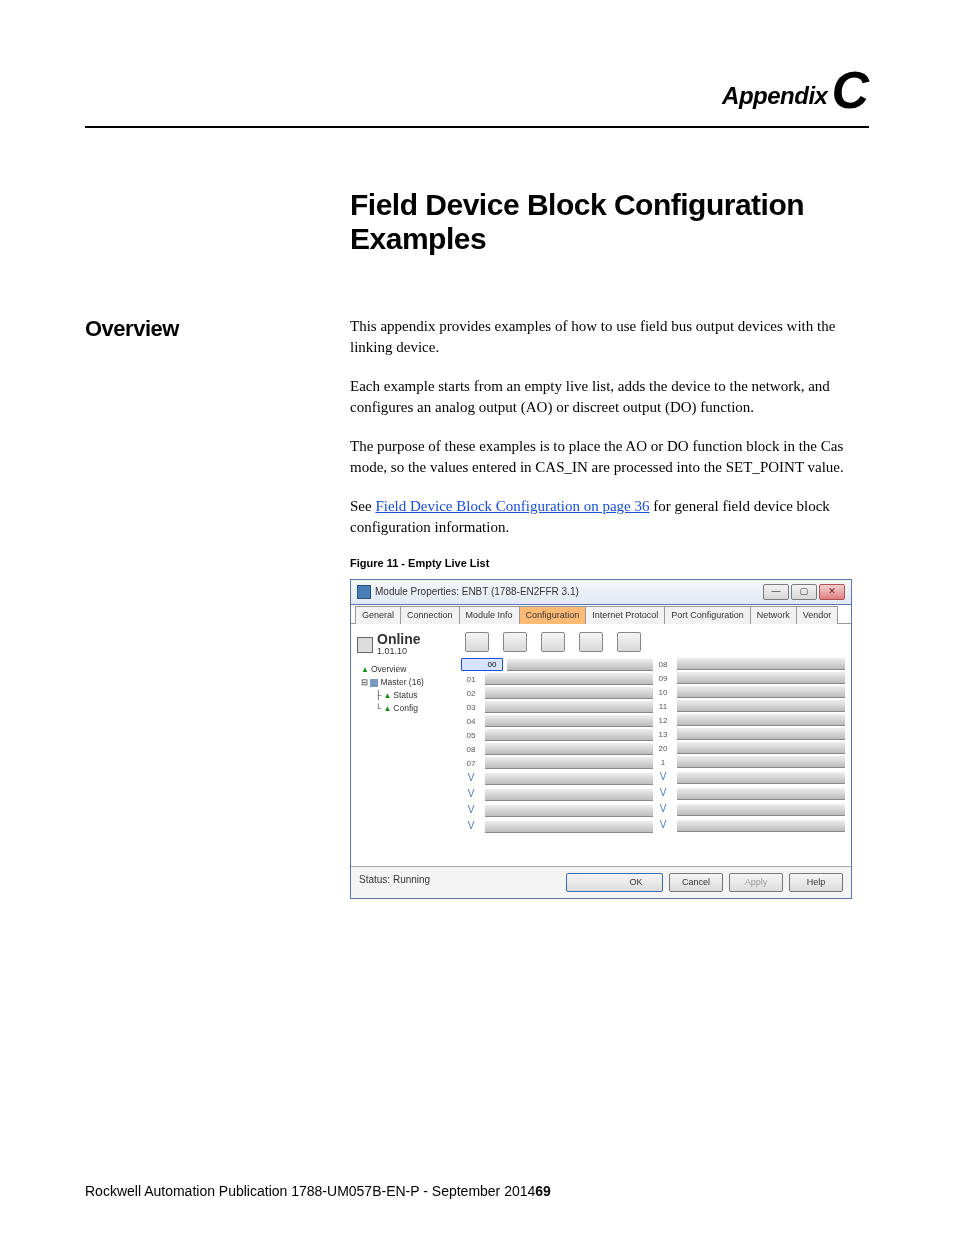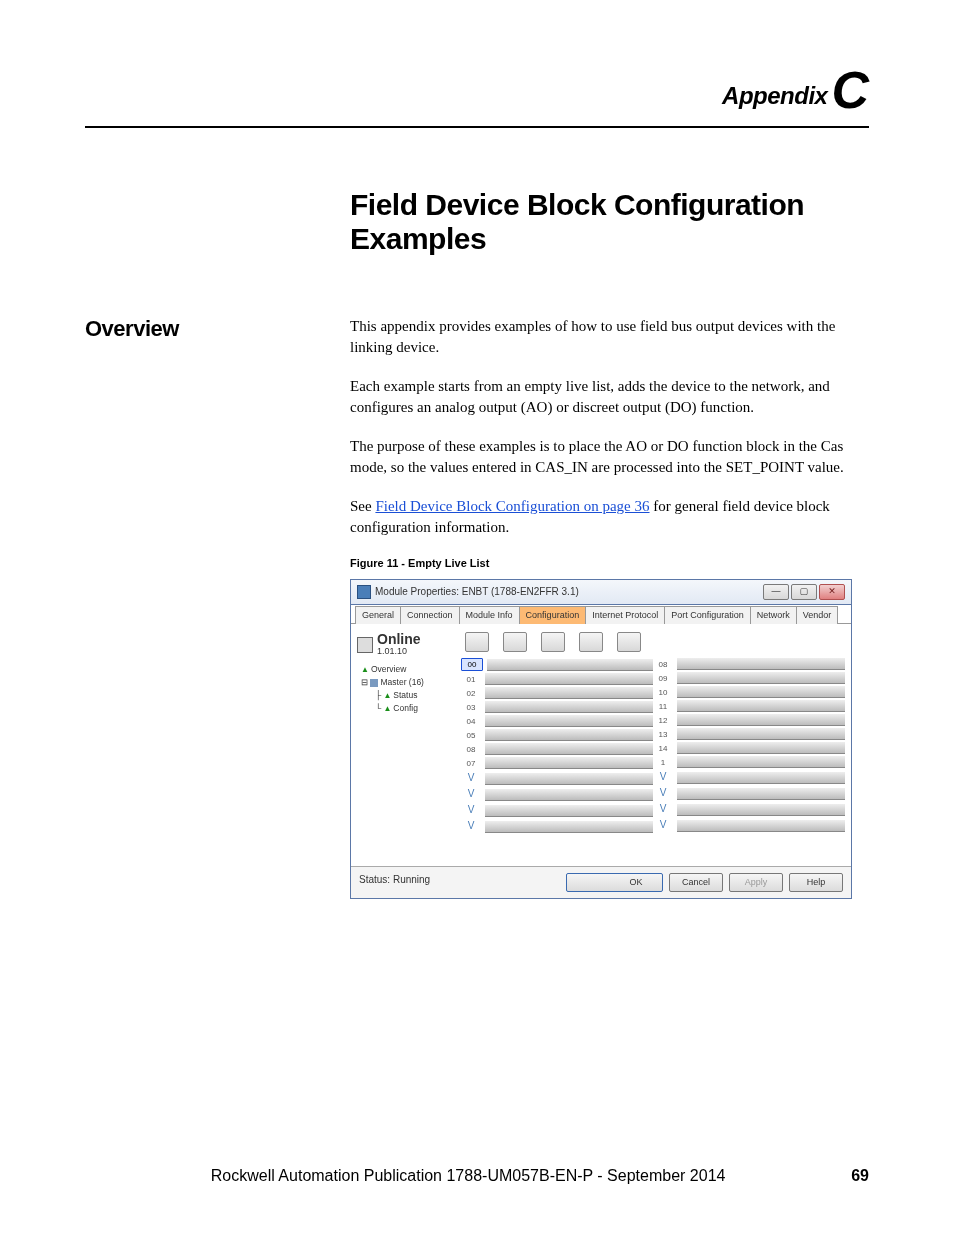--- a/index.html
+++ b/index.html
@@ -103,37 +103,37 @@
     display:flex;align-items:flex-end;gap:4px;
     margin-bottom:2px;
   }
   .slot .num{width:20px;font-size:8px;color:#555;text-align:center;}
   .slot .num.v{font-size:10px;color:#4a7eb8;}
   .slot .bar{
     flex:1;height:11px;
     background:linear-gradient(#eee,#bcbcbc);
     border-bottom:1px solid #888;
   }
-  .slot.sel .num{border:1.5px solid #1a4fd6;background:#d8e4ff;color:#000;border-radius:1px;}
+  .slot.sel .num{border:1.5px solid #1a4fd6;background:#d8e4ff;color:#000;border-radius:1px;padding-left:20px;}
   .win-status{
     display:flex;justify-content:space-between;
     padding:6px 8px;border-top:1px solid #aaa;background:#f4f4f4;gap:20px;
   }
   .dlg-btns{display:flex;gap:6px;}
   .dlg-btn{
     border:1px solid #777;background:linear-gradient(#f5f5f5,#dcdcdc);
     font-size:9px;padding:2px 0;width:52px;text-align:center;border-radius:2px;color:#333;
   }
   .dlg-btn.def{border-color:#3a6ab0;padding-left:43px;}
   .dlg-btn.dis{color:#999;}
 
   .footer{
-    position:absolute;left:85px;right:85px;bottom:50px;
-    font-family:"Arial Narrow",Arial,sans-serif;
-    font-size:16px;display:flex;justify-content:space-between;
+    position:absolute;left:85px;right:85px;bottom:36px;
+    font-family:"Arial Narrow",Arial,sans-serif;
+    font-size:14px;display:flex;
   }
   .footer .pn{font-weight:bold;}
 </style>
 </head>
 <body>
 
 <div class="page">
   <div class="header">
     <span class="label">Appendix</span><span class="letter">C</span>
   </div>
@@ -267,21 +267,21 @@
                   </div>
                   <div class="slot">
                     <div class="num">12</div>
                     <div class="bar"></div>
                   </div>
                   <div class="slot">
                     <div class="num">13</div>
                     <div class="bar"></div>
                   </div>
                   <div class="slot">
-                    <div class="num">14</div>
+                    <div class="num">20</div>
                     <div class="bar"></div>
                   </div>
                   <div class="slot">
                     <div class="num">1</div>
                     <div class="bar"></div>
                   </div>
                   <div class="slot">
                     <div class="num v">V</div>
                     <div class="bar"></div>
                   </div>

